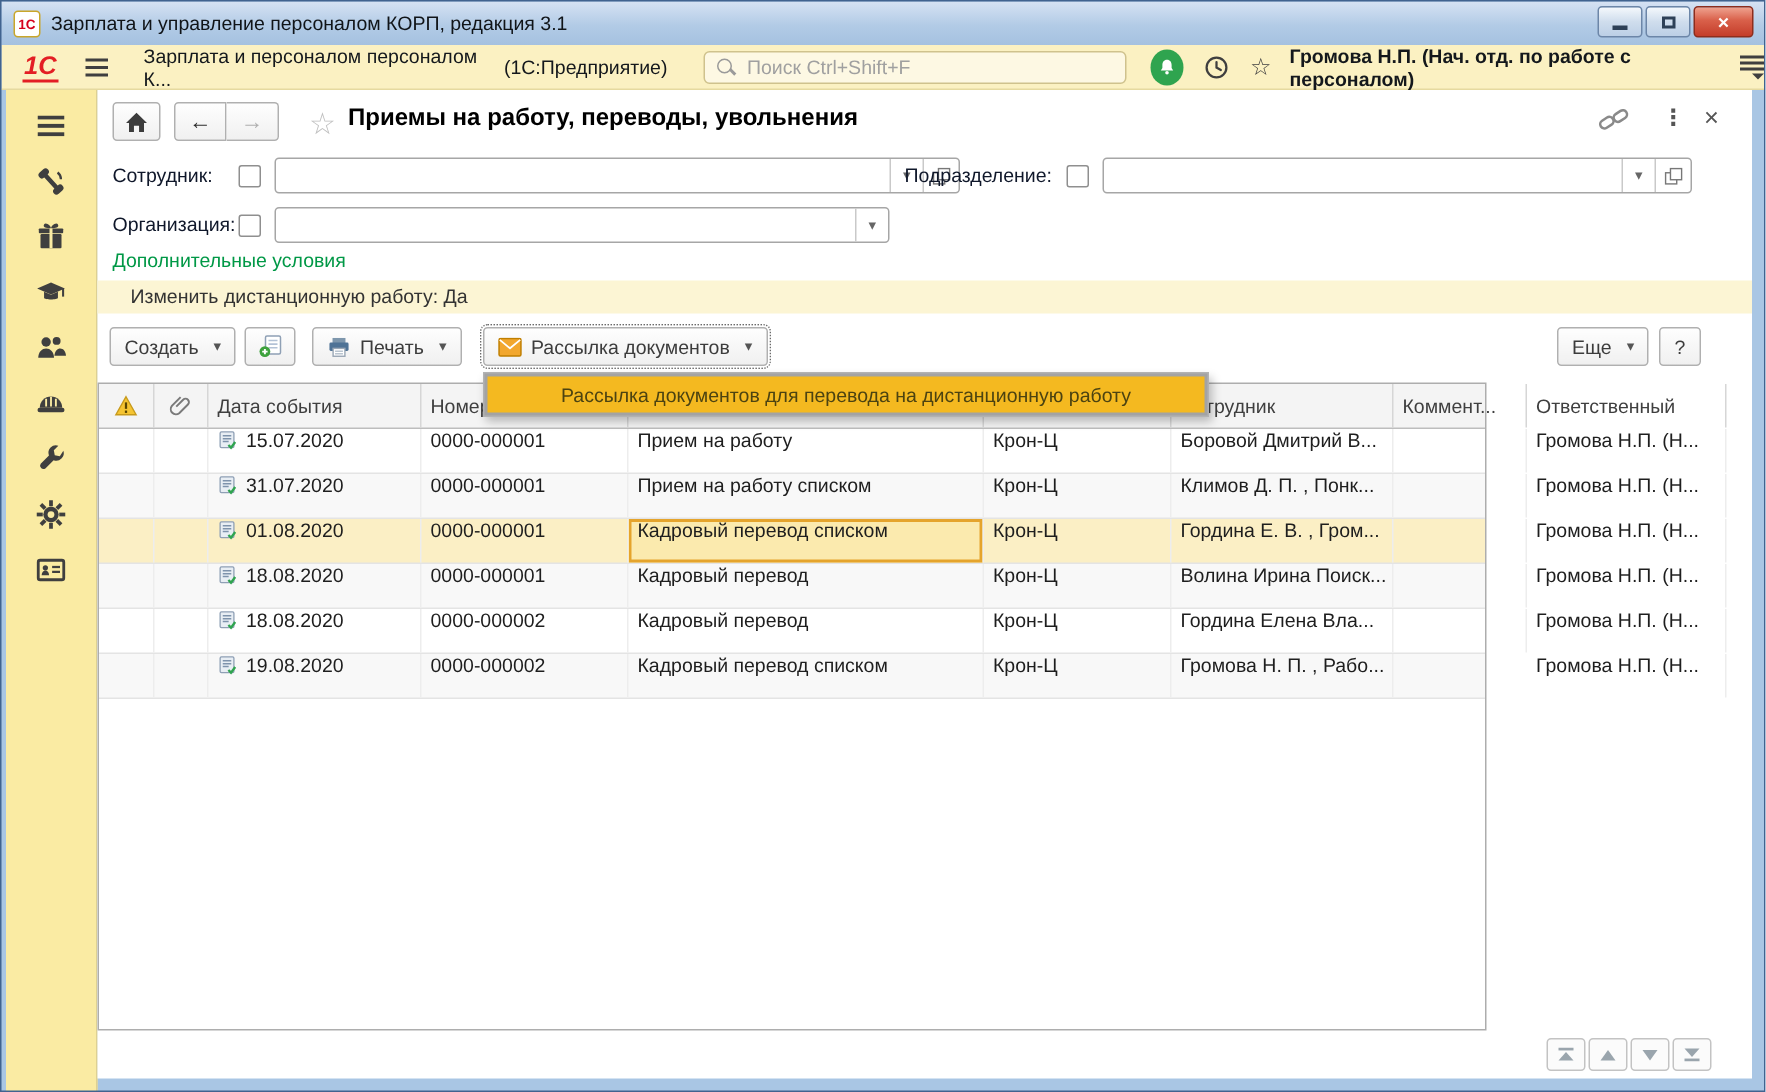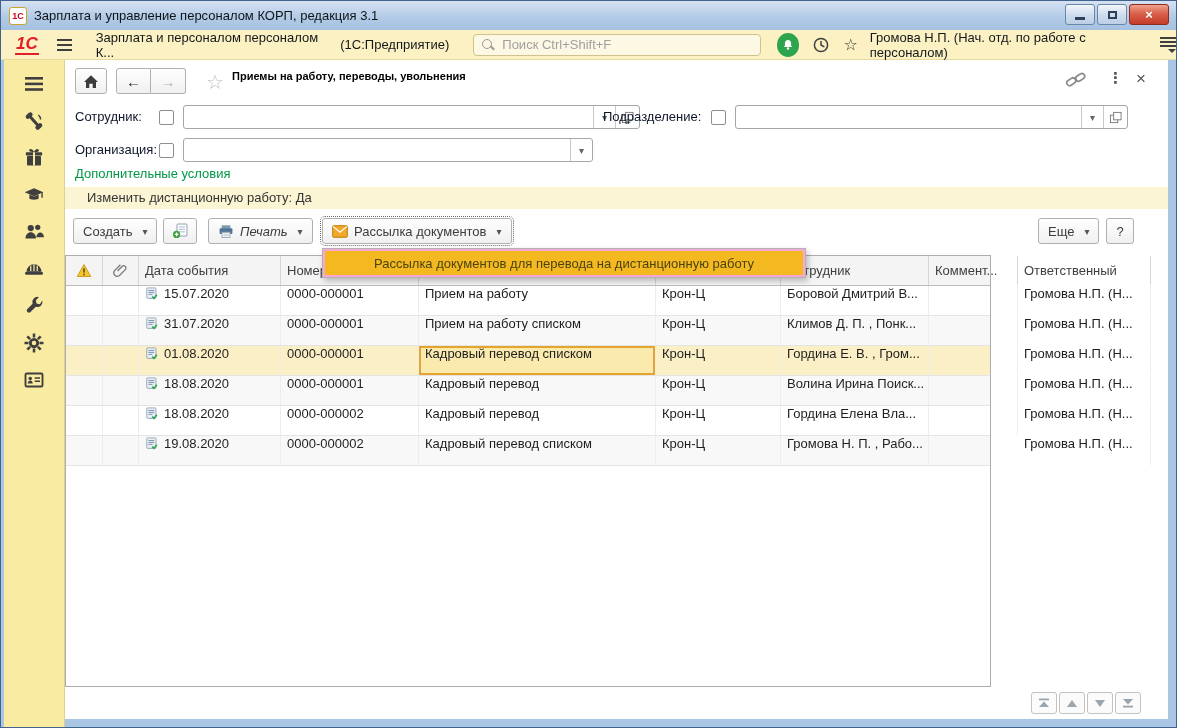--- a/index.html
+++ b/index.html
@@ -38,21 +38,21 @@
     display:flex;align-items:center;padding-left:7px;}
   .searchbox input{border:none;background:transparent;outline:none;font-size:13px;color:#444;width:250px;
     font-family:"Liberation Sans","DejaVu Sans",sans-serif;}
   .searchbox input::placeholder{color:#a0a0a0;}
   .search-glyph{width:14px;height:14px;position:relative;margin-right:5px;}
   .search-glyph::before{content:"";position:absolute;left:1px;top:1px;width:8px;height:8px;border:1.6px solid #9a9a9a;border-radius:50%;}
   .search-glyph::after{content:"";position:absolute;left:9px;top:9px;width:5px;height:1.8px;background:#9a9a9a;transform:rotate(45deg);}
   .bell-circle{width:24px;height:24px;border-radius:50%;background:#2fa44f;display:flex;align-items:center;justify-content:center;margin-left:16px;}
   .icon-btn{display:flex;align-items:center;justify-content:center;margin-left:13px;cursor:pointer;}
   .star-glyph{font-size:16px;color:#3f3f3f;}
-  .appbar .user-name{margin-left:12px;color:#14181c;}
+  .appbar .user-name{margin-left:12px;color:#14181c;font-weight:bold;}
   .svc-menu{margin-left:12px;display:flex;flex-direction:column;align-items:center;gap:2px;}
   .svc-menu i{display:block;width:16px;height:2px;background:#3f3f3f;}
   .svc-menu .tri{width:0;height:0;border-left:4px solid transparent;border-right:4px solid transparent;border-top:4px solid #3f3f3f;align-self:flex-end;}
 
   
   .sidebar{position:absolute;left:4px;top:60px;width:60px;height:659px;background:#faeba3;
     border-right:1px solid #ddd093;box-sizing:content-box;display:flex;flex-direction:column;align-items:center;
     padding-top:13px;gap:15px;}
   .side-ico{width:22px;height:22px;display:flex;align-items:center;justify-content:center;cursor:pointer;}
 
@@ -62,21 +62,21 @@
   
   .doc-head{position:absolute;left:0;top:6px;width:100%;height:32px;}
   .btn{display:inline-flex;align-items:center;justify-content:center;border:1px solid #b0b0b0;border-radius:3px;
     background:linear-gradient(#fefefe,#f0f0f0);color:#3c3c3c;cursor:pointer;box-sizing:border-box;}
   .home-btn{position:absolute;left:10px;top:2px;width:32px;height:26px;}
   .nav-group{position:absolute;left:51px;top:2px;display:flex;}
   .nav-btn{width:35px;height:26px;font-size:15px;}
   .nav-btn.back{border-radius:3px 0 0 3px;color:#2c2c2c;font-weight:bold;}
   .nav-btn.fwd{border-radius:0 3px 3px 0;border-left:none;color:#b0b0b0;font-weight:bold;}
   .doc-star{position:absolute;left:141px;top:4px;font-size:20px;color:#c0c0c0;cursor:pointer;}
-  .doc-title{position:absolute;left:167px;top:4px;font-size:11px;font-weight:bold;color:#000;}
+  .doc-title{position:absolute;left:167px;top:4px;font-size:16px;font-weight:bold;color:#000;}
   .head-link{position:absolute;left:1000px;top:4px;cursor:pointer;}
   .head-more{position:absolute;left:1043px;top:3px;font-size:15px;color:#555;font-weight:bold;cursor:pointer;letter-spacing:0;}
   .head-close{position:absolute;left:1071px;top:3px;font-size:17px;color:#555;cursor:pointer;}
 
   
   .filter-label{position:absolute;color:#0f172a;line-height:24px;}
   .checkbox{position:absolute;width:13px;height:13px;border:1px solid #8f8f8f;border-radius:2px;background:#fff;cursor:pointer;}
   .combo{position:absolute;height:24px;border:1px solid #a6a6a6;border-radius:3px;background:#fff;display:flex;box-sizing:border-box;cursor:text;}
   .combo .field{flex:1;}
   .combo .caret-seg{width:21px;border-left:1px solid #c9c9c9;display:flex;align-items:center;justify-content:center;color:#666;font-size:10px;cursor:pointer;}
@@ -85,21 +85,21 @@
   .cond-link{position:absolute;left:10px;top:106px;color:#009846;cursor:pointer;}
   .cond-strip{position:absolute;left:0;top:127px;width:100%;height:22px;background:#fcf5d4;}
   .cond-strip span{margin-left:22px;line-height:22px;color:#333;}
 
   
   .toolbar-btn{position:absolute;top:158px;height:26px;padding:0 9px;gap:6px;font-size:13px;}
   .caret{font-size:10px;color:#555;margin-left:4px;}
   .focus-dotted{outline:1px dotted #6b6b6b;outline-offset:1px;}
 
   
-  .menu-panel{position:absolute;left:257px;top:188px;width:484px;height:30px;background:#f9a8d4;border:1px solid #b2b2b2;
+  .menu-panel{position:absolute;left:257px;top:188px;width:484px;height:30px;background:#a3a3a3;border:1px solid #b2b2b2;
     box-shadow:2px 3px 6px rgba(0,0,0,.25);z-index:20;box-sizing:border-box;padding:2px;}
   .menu-item{height:100%;background:#f4b920;color:#4c4311;display:flex;align-items:center;justify-content:center;
     font-size:13px;cursor:pointer;}
 
   
   .grid-table{position:absolute;left:0;top:195px;width:926px;height:432px;border:1px solid #adadad;box-sizing:border-box;background:#fff;}
   .t-row{display:grid;grid-template-columns:37px 36px 142px 138px 237px 125px 148px 89px 133px;}
   .t-head{background:#f4f4f4;border-bottom:1px solid #bdbdbd;height:29px;}
   .t-head .cell{border-right:1px solid #d6d6d6;display:flex;align-items:center;padding-left:6px;color:#3f3f3f;box-sizing:border-box;overflow:hidden;white-space:nowrap;}
   .t-head .cell.icon-cell{justify-content:center;padding-left:0;}
@@ -343,21 +343,21 @@
       <rect x="5" y="1" width="10" height="12" rx="1" fill="#fff" stroke="#8fa0b5"></rect>
       <g stroke="#b3c2d6" stroke-width="1.1">
           <line x1="7" y1="4" x2="13" y2="4"></line>
           <line x1="7" y1="6.4" x2="13" y2="6.4"></line>
           <line x1="7" y1="8.8" x2="13" y2="8.8"></line>
         </g>
       <circle cx="4.6" cy="11.4" r="3.6" fill="#3da23d"></circle>
       <path d="M4.6 9.6v3.6M2.8 11.4h3.6" stroke="#fff" stroke-width="1.3"></path>
     </svg>
   </div>
-  <div class="btn toolbar-btn" style="left:143px;font-style:italic;">
+  <div class="btn toolbar-btn" style="left:143px;">
     <svg width="16" height="15" viewBox="0 0 16 16">
       <rect x="3.4" y="1.4" width="9.2" height="3.6" fill="#7e97ad"></rect>
       <rect x="1.2" y="4.6" width="13.6" height="6" rx="1" fill="#4f7396"></rect>
       <rect x="3.8" y="8.8" width="8.4" height="5.6" fill="#fff" stroke="#9aa7b5"></rect>
       <g stroke="#b9c4cf" stroke-width="1">
           <line x1="5.2" y1="10.8" x2="10.8" y2="10.8"></line>
           <line x1="5.2" y1="12.6" x2="10.8" y2="12.6"></line>
         </g>
     </svg>
     <span>Печать</span>

